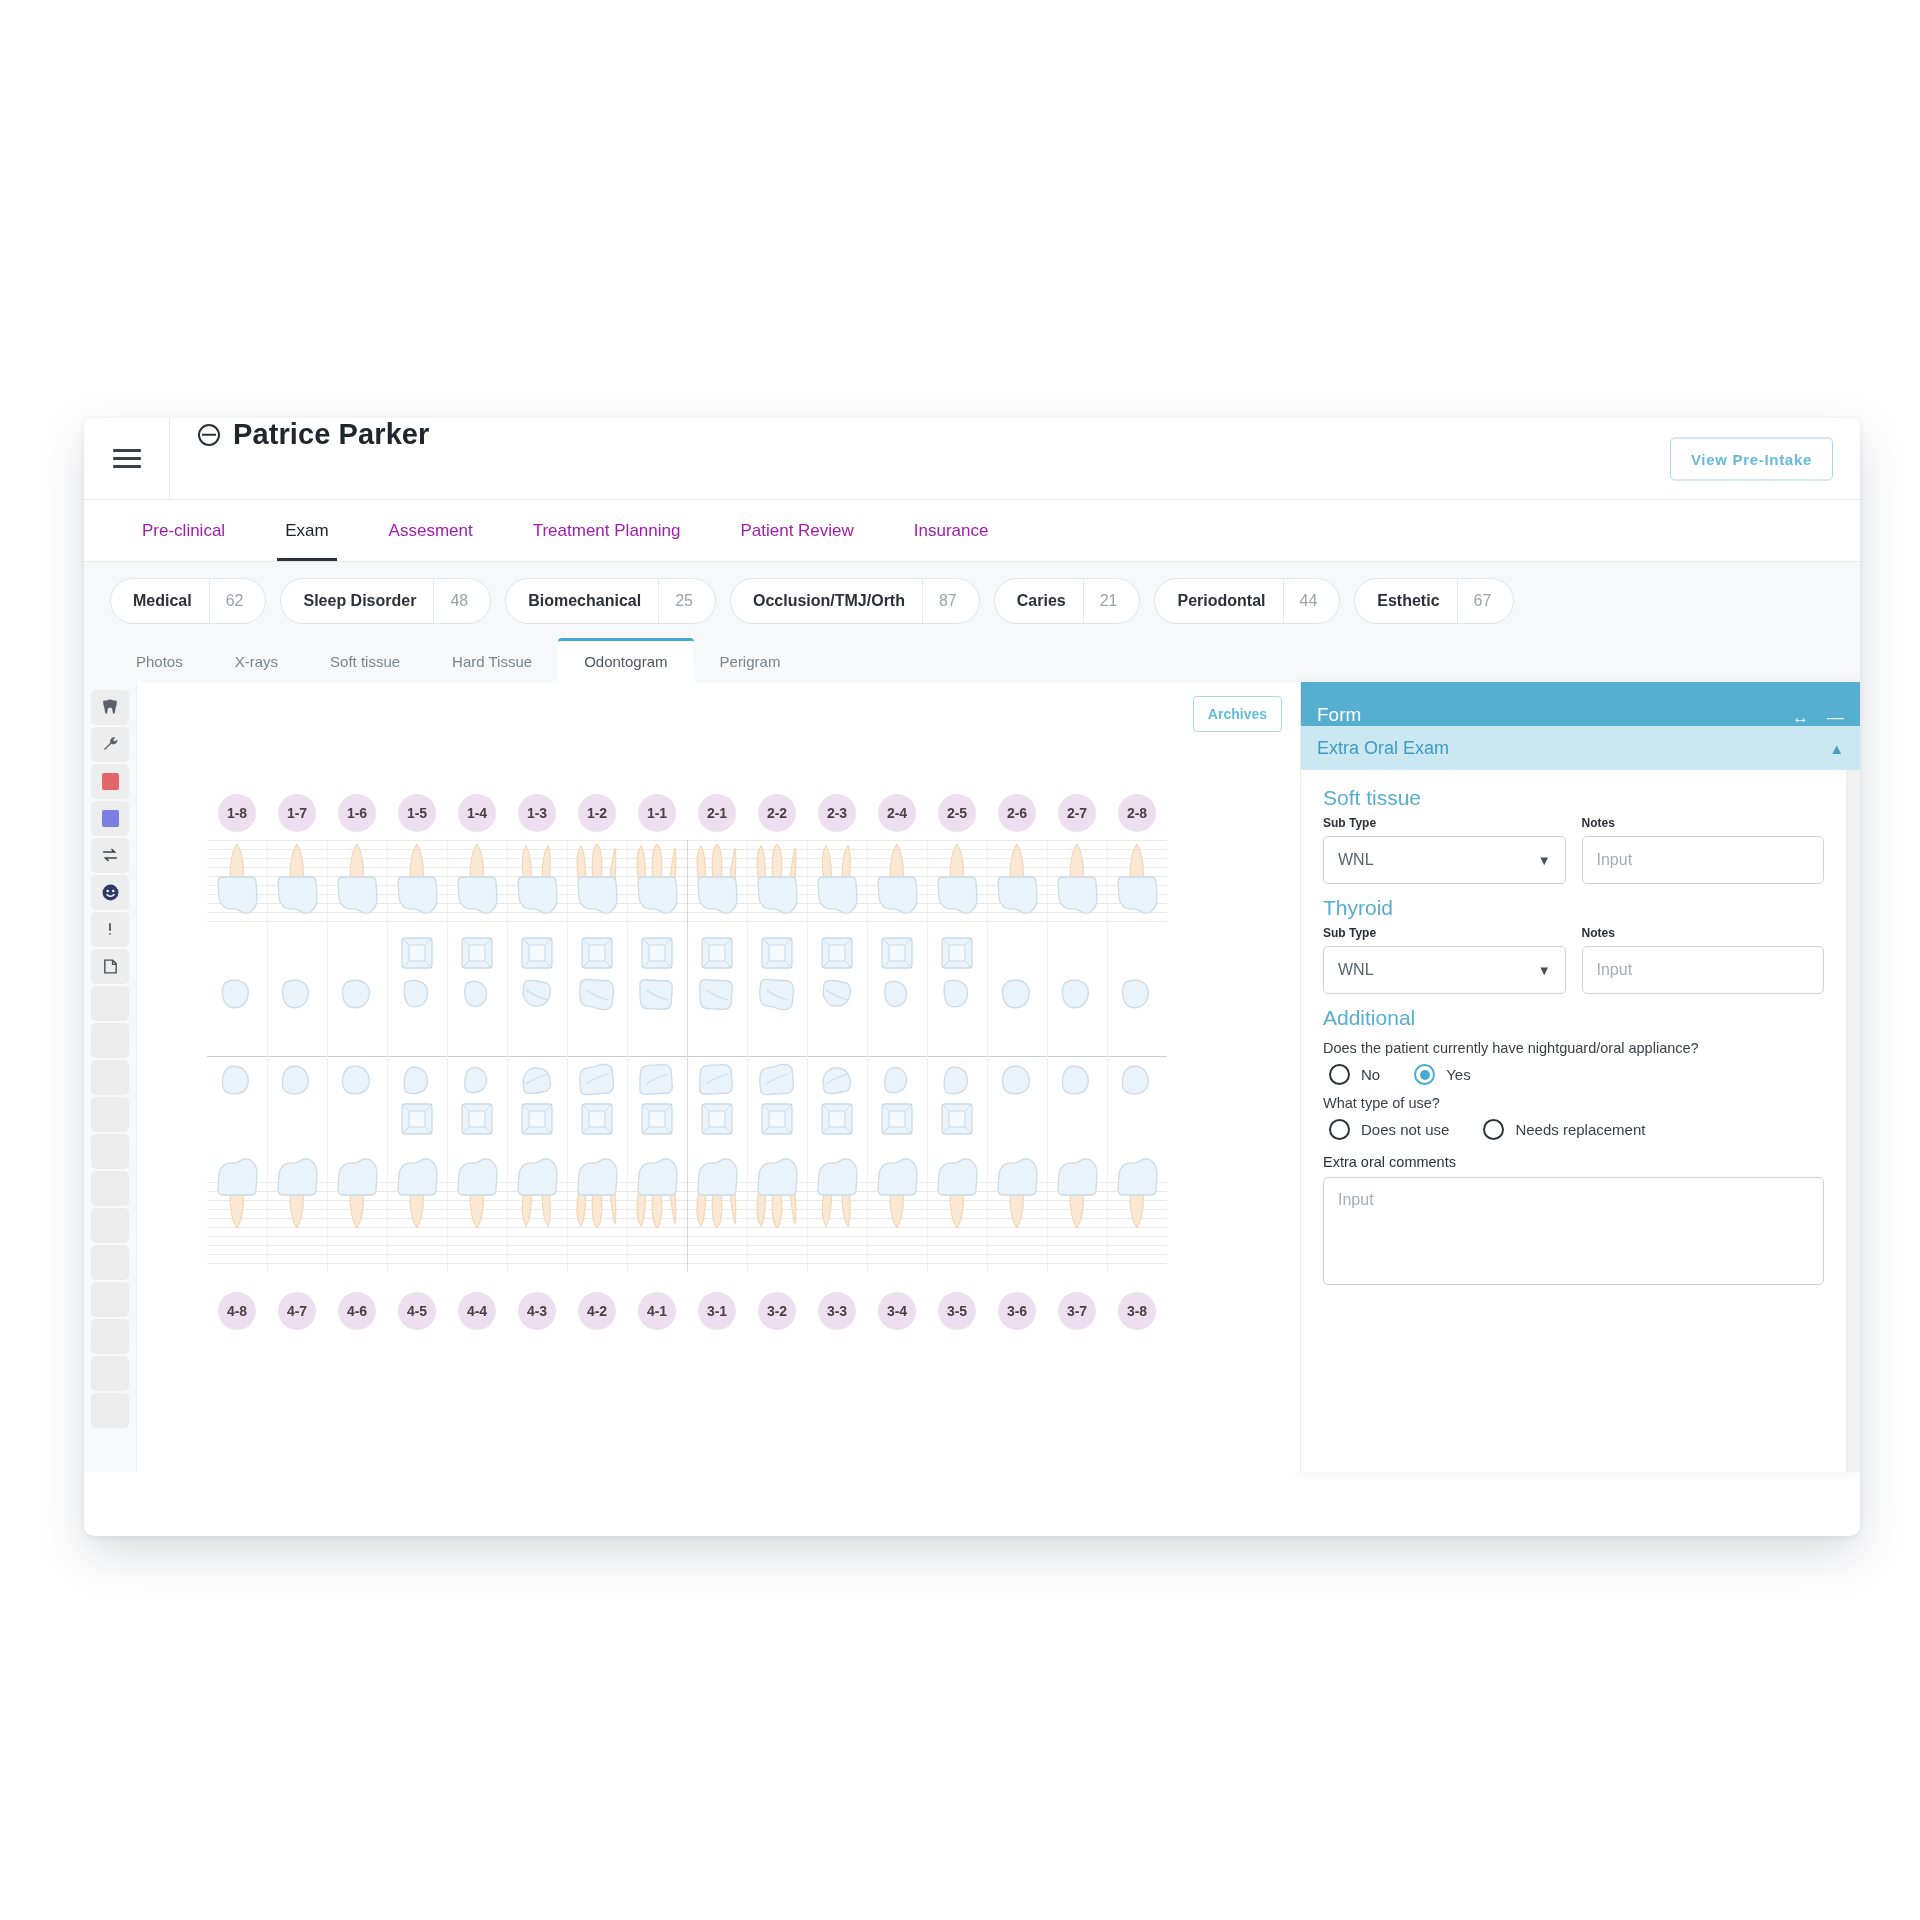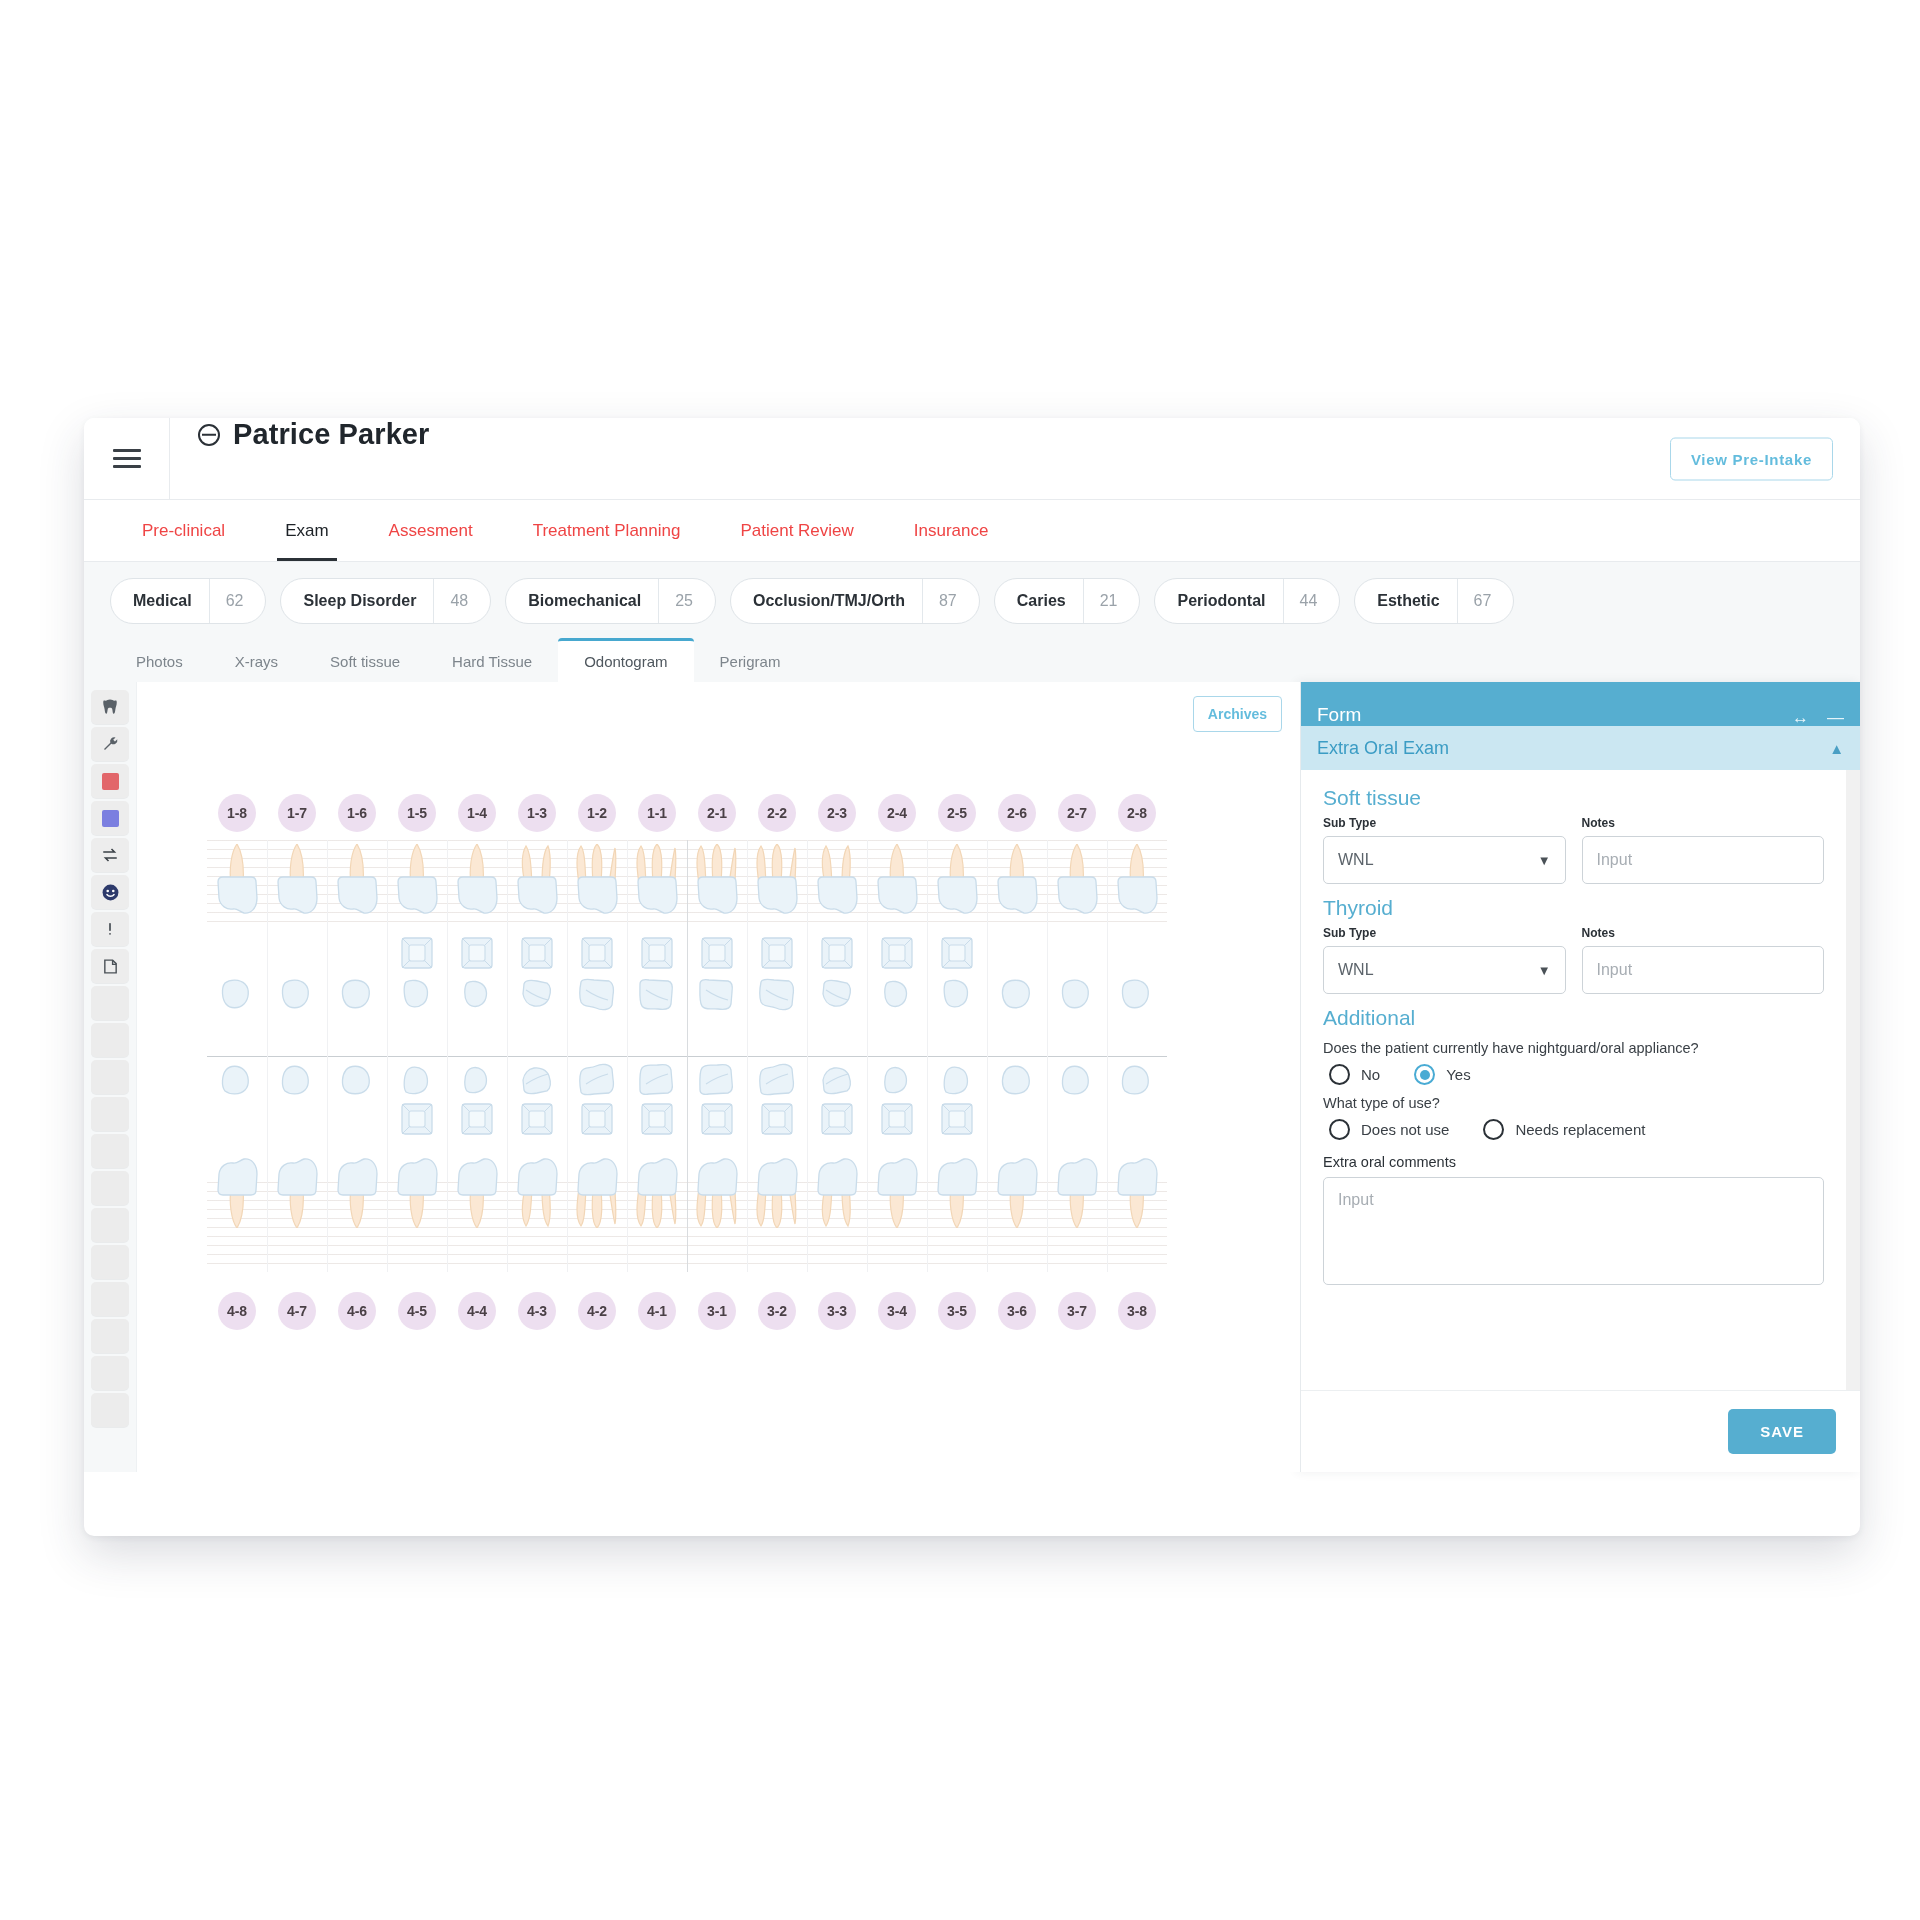--- a/index.html
+++ b/index.html
@@ -62,21 +62,21 @@
     font-family: "Liberation Sans", sans-serif;
   }
 
   
   .primary-tabs {
     height: 62px; display: flex; align-items: stretch;
     padding-left: 28px; border-bottom: 1px solid #e8ebee; background: #fff;
   }
   .ptab {
     display: flex; align-items: center; padding: 0 30px;
-    font-size: 17px; color: #ef4444; cursor: pointer; position: relative;
+    font-size: 17px; color: #a21caf; cursor: pointer; position: relative;
     white-space: nowrap;
   }
   .ptab.active { color: #1d2227; font-weight: 500; }
   .ptab.active::after {
     content: ""; position: absolute; left: 22px; right: 22px; bottom: 0;
     height: 3px; background: #2b3137;
   }
 
   
   .chip-row {
@@ -1368,18 +1368,15 @@
         <div class="comments-label">Extra oral comments</div>
         <div class="textarea-box">Input</div>
 
         <div class="scrollbar">
           <div class="scroll-arrow up">▲</div>
           <div class="scroll-thumb"></div>
           <div class="scroll-arrow down">▼</div>
         </div>
       </div>
 
-      <div class="form-footer">
-        <button class="save-btn">SAVE</button>
-      </div>
     </div>
   </div>
 </div>
 
 </body></html>

